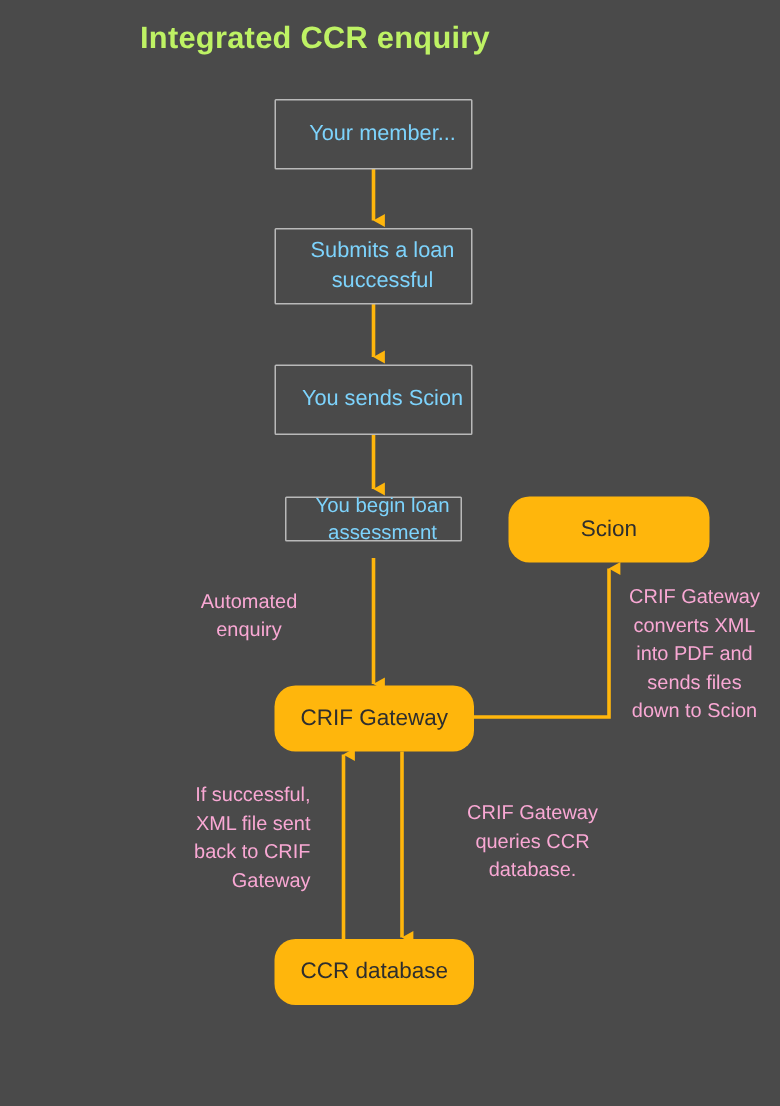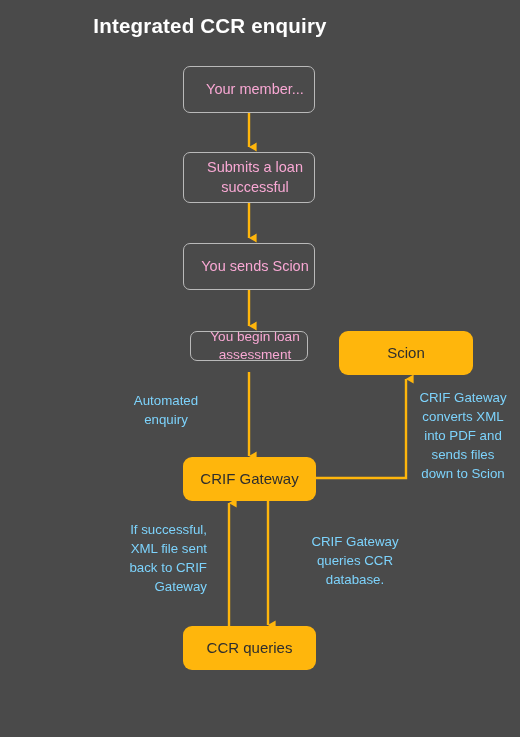--- a/index.html
+++ b/index.html
@@ -26,55 +26,55 @@
     height: 737px;
     pointer-events: none;
   }
 
   .title {
     position: absolute;
     left: 0;
     top: 14px;
     width: 420px;
     text-align: center;
-    color: #ffffff;
+    color: #bef264;
     font-size: 20.5px;
     font-weight: bold;
     letter-spacing: 0.2px;
   }
 
   .node {
     position: absolute;
     box-sizing: border-box;
     display: flex;
     align-items: center;
     justify-content: center;
     text-align: center;
     line-height: 1.32;
   }
 
   .node.outline {
     border: 1.4px solid #b9b9b9;
-    border-radius: 7px;
-    color: #f9a8d4;
+    border-radius: 1px;
+    color: #7dd3fc;
     font-size: 14.5px;
     background: transparent;
     padding-left: 12px;
   }
 
   .node.filled {
     background: #ffb60c;
-    border-radius: 9px;
+    border-radius: 14px;
     color: #2e2e2e;
     font-size: 15px;
   }
 
   .edge-label {
     position: absolute;
-    color: #7dd3fc;
+    color: #f9a8d4;
     font-size: 13.3px;
     line-height: 1.42;
     text-align: center;
     white-space: pre-line;
   }
 </style>
 </head>
 <body>
 
 <div id="canvas">
@@ -120,21 +120,21 @@
 
   <div class="node filled" style="left:339px; top:331px; width:134px; height:44px;">
     <span>Scion</span>
   </div>
 
   <div class="node filled" style="left:183px; top:457px; width:133px; height:44px;">
     <span>CRIF Gateway</span>
   </div>
 
   <div class="node filled" style="left:183px; top:626px; width:133px; height:44px;">
-    <span>CCR queries</span>
+    <span>CCR database</span>
   </div>
 
   <div class="edge-label" style="left:98px; top:392px; width:136px;">Automated
 enquiry</div>
 
   <div class="edge-label" style="left:411px; top:389px; width:104px;">CRIF Gateway
 converts XML
 into PDF and
 sends files
 down to Scion</div>

